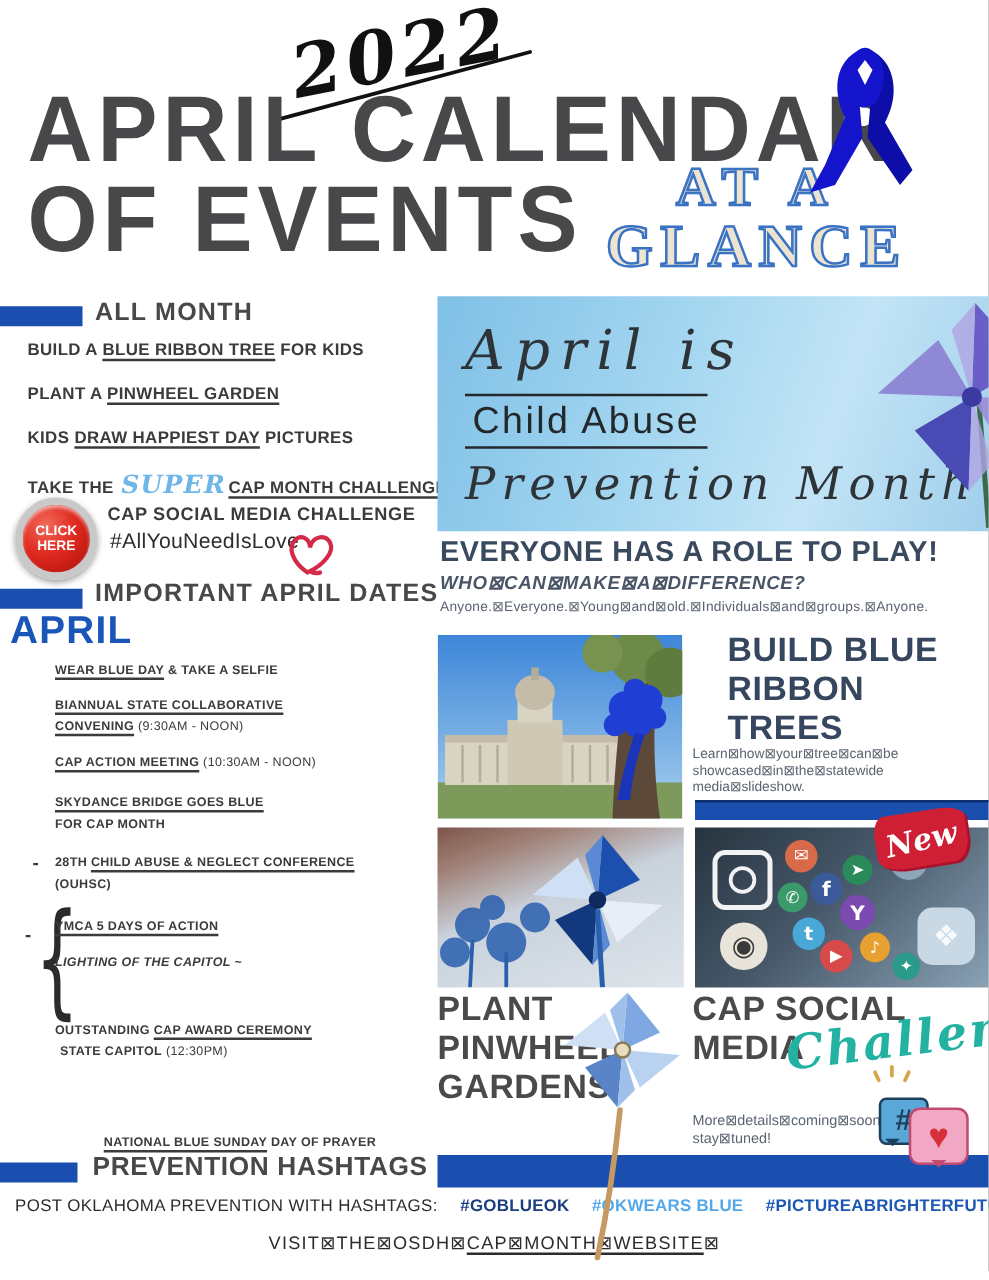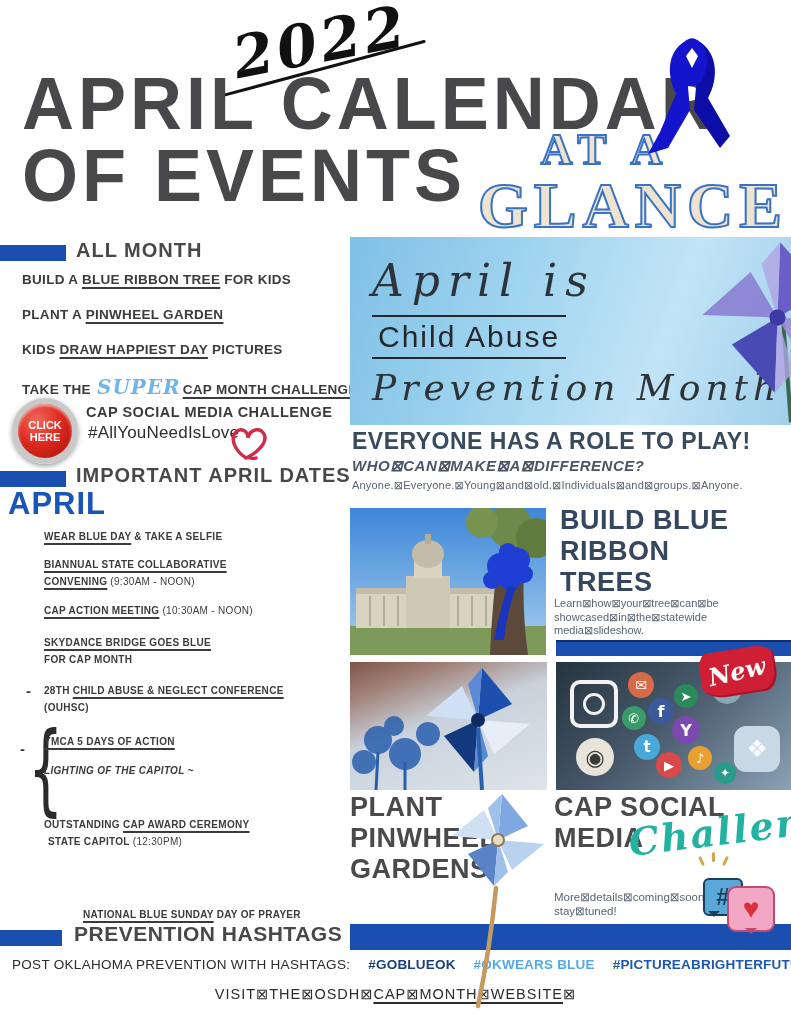--- a/index.html
+++ b/index.html
@@ -11,21 +11,21 @@
   .year{left:232px;top:8px;font-family:"DejaVu Serif",serif;font-style:italic;font-weight:bold;
         font-size:58px;color:#111;transform:rotate(-11deg);letter-spacing:4px;}
   .year:after{content:"";position:absolute;left:-18px;bottom:6px;width:210px;height:3px;background:#111;
         transform:rotate(-4deg);border-radius:3px;}
   .title{left:22px;font-weight:bold;font-size:72px;color:#48484b;letter-spacing:4px;line-height:1;
         transform:scaleY(1.04);transform-origin:top left;white-space:nowrap;}
   .t1{top:66px;} .t2{top:138px;}
   .glanceBox{left:478px;width:255px;text-align:center;font-family:"Liberation Serif",serif;font-weight:bold;
         color:#ece4d0;-webkit-text-stroke:2px #3a72c4;text-shadow:0 0 1px #3a72c4;line-height:1;}
   .ata{top:128px;font-size:44px;letter-spacing:8px;}
-  .gla{top:174px;font-size:64px;letter-spacing:6px;}
+  .gla{top:174px;font-size:48px;letter-spacing:6px;}
   .ribbon{left:646px;top:36px;}
 
   
   .bar{background:#1a4faf;height:16px;}
   .secHead{font-size:20px;font-weight:bold;color:#48484b;letter-spacing:1px;white-space:nowrap;}
 
   
   .li{left:22px;font-size:13.5px;font-weight:bold;letter-spacing:.3px;color:#3b3b3d;white-space:nowrap;}
   .ul{text-decoration:underline;text-decoration-thickness:2px;text-underline-offset:3px;}
   .script-super{font-family:"DejaVu Serif",serif;font-style:italic;font-weight:bold;font-size:20px;
@@ -61,21 +61,21 @@
 
   .photo{overflow:hidden;}
   .capitol{left:350px;top:508px;width:196px;height:147px;}
   .pinPhoto{left:350px;top:662px;width:197px;height:128px;
         background:linear-gradient(160deg,#7e564a 0%,#a08076 18%,#c9d2dc 45%,#dde4ea 100%);}
   .socPhoto{left:556px;top:662px;width:235px;height:128px;
         background:linear-gradient(135deg,#27343f 0%,#46586a 45%,#8aa2b4 100%);}
   .icn{position:absolute;border-radius:50%;display:flex;align-items:center;justify-content:center;
         color:#fff;font-weight:bold;font-family:"DejaVu Sans",sans-serif;}
 
-  .treesH{left:560px;top:505px;font-size:27px;line-height:31px;font-weight:bold;color:#35465e;letter-spacing:.5px;}
+  .treesH{left:582px;top:505px;font-size:27px;line-height:31px;font-weight:bold;color:#35465e;letter-spacing:.5px;}
   .treesB{left:554px;top:597px;font-size:11px;line-height:13.5px;color:#5a6470;}
   .rbar{left:556px;top:640px;width:235px;height:14px;background:#1a4faf;border-top:2px solid #0d2f6e;}
 
   .newBadge{left:700px;top:649px;width:74px;height:44px;background:#cf1f35;transform:rotate(-9deg);
         border-radius:12% 28% 18% 30%/40% 20% 45% 25%;box-shadow:2px 2px 0 #a8122a;
         display:flex;align-items:center;justify-content:center;}
   .newBadge span{font-family:"DejaVu Serif",serif;font-style:italic;font-weight:bold;font-size:24px;
         color:#fff;transform:rotate(-4deg);}
 
   .plantH{left:350px;top:792px;font-size:27px;line-height:31px;font-weight:bold;color:#4a4a4c;letter-spacing:.5px;}

